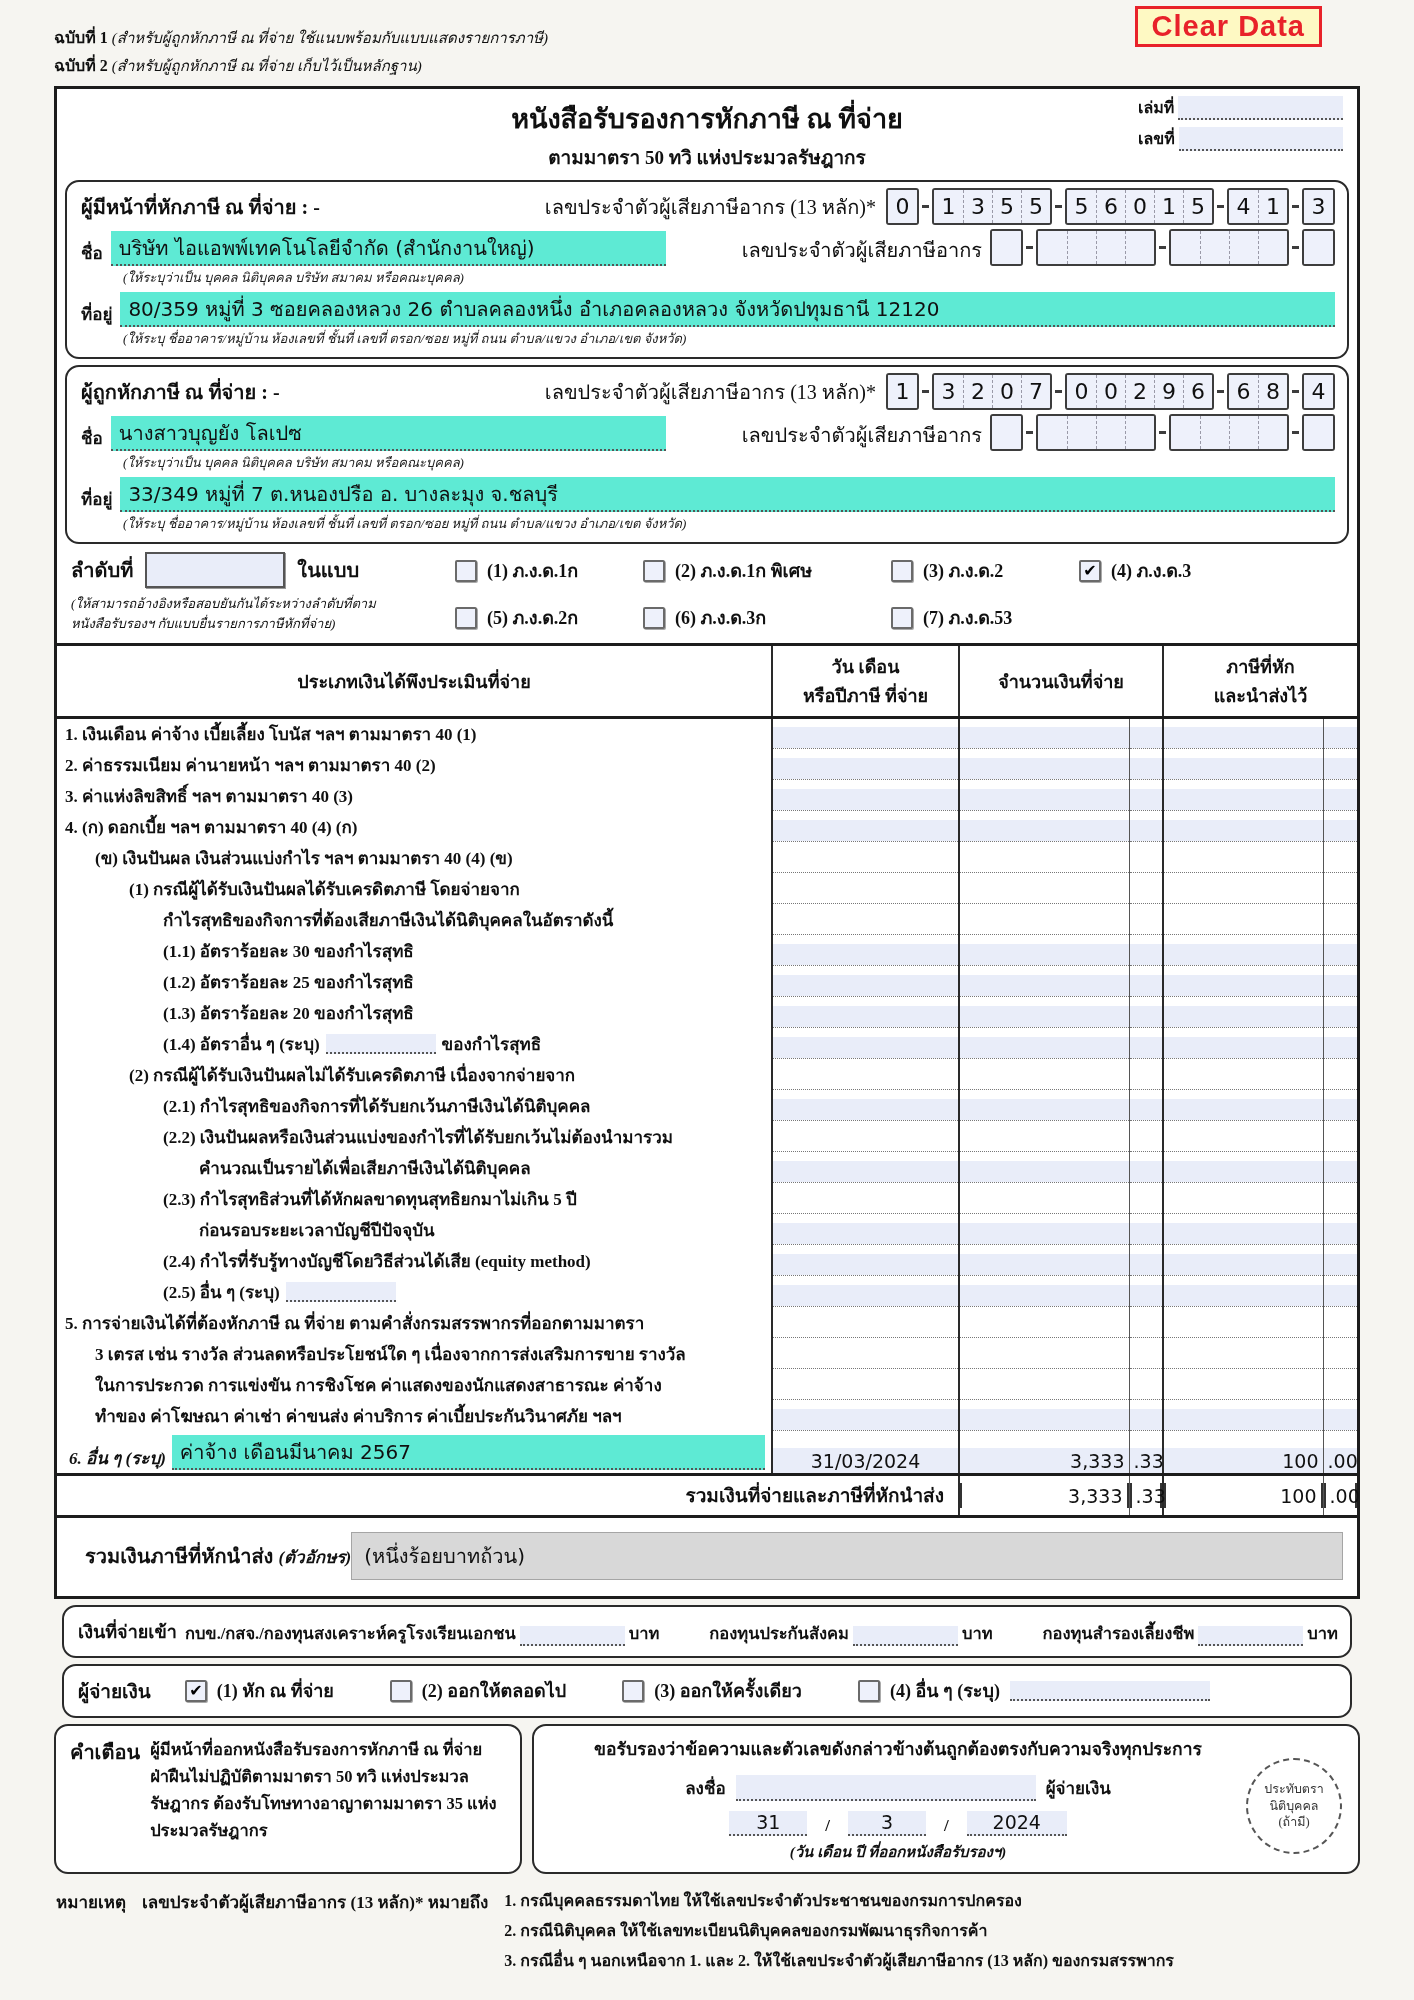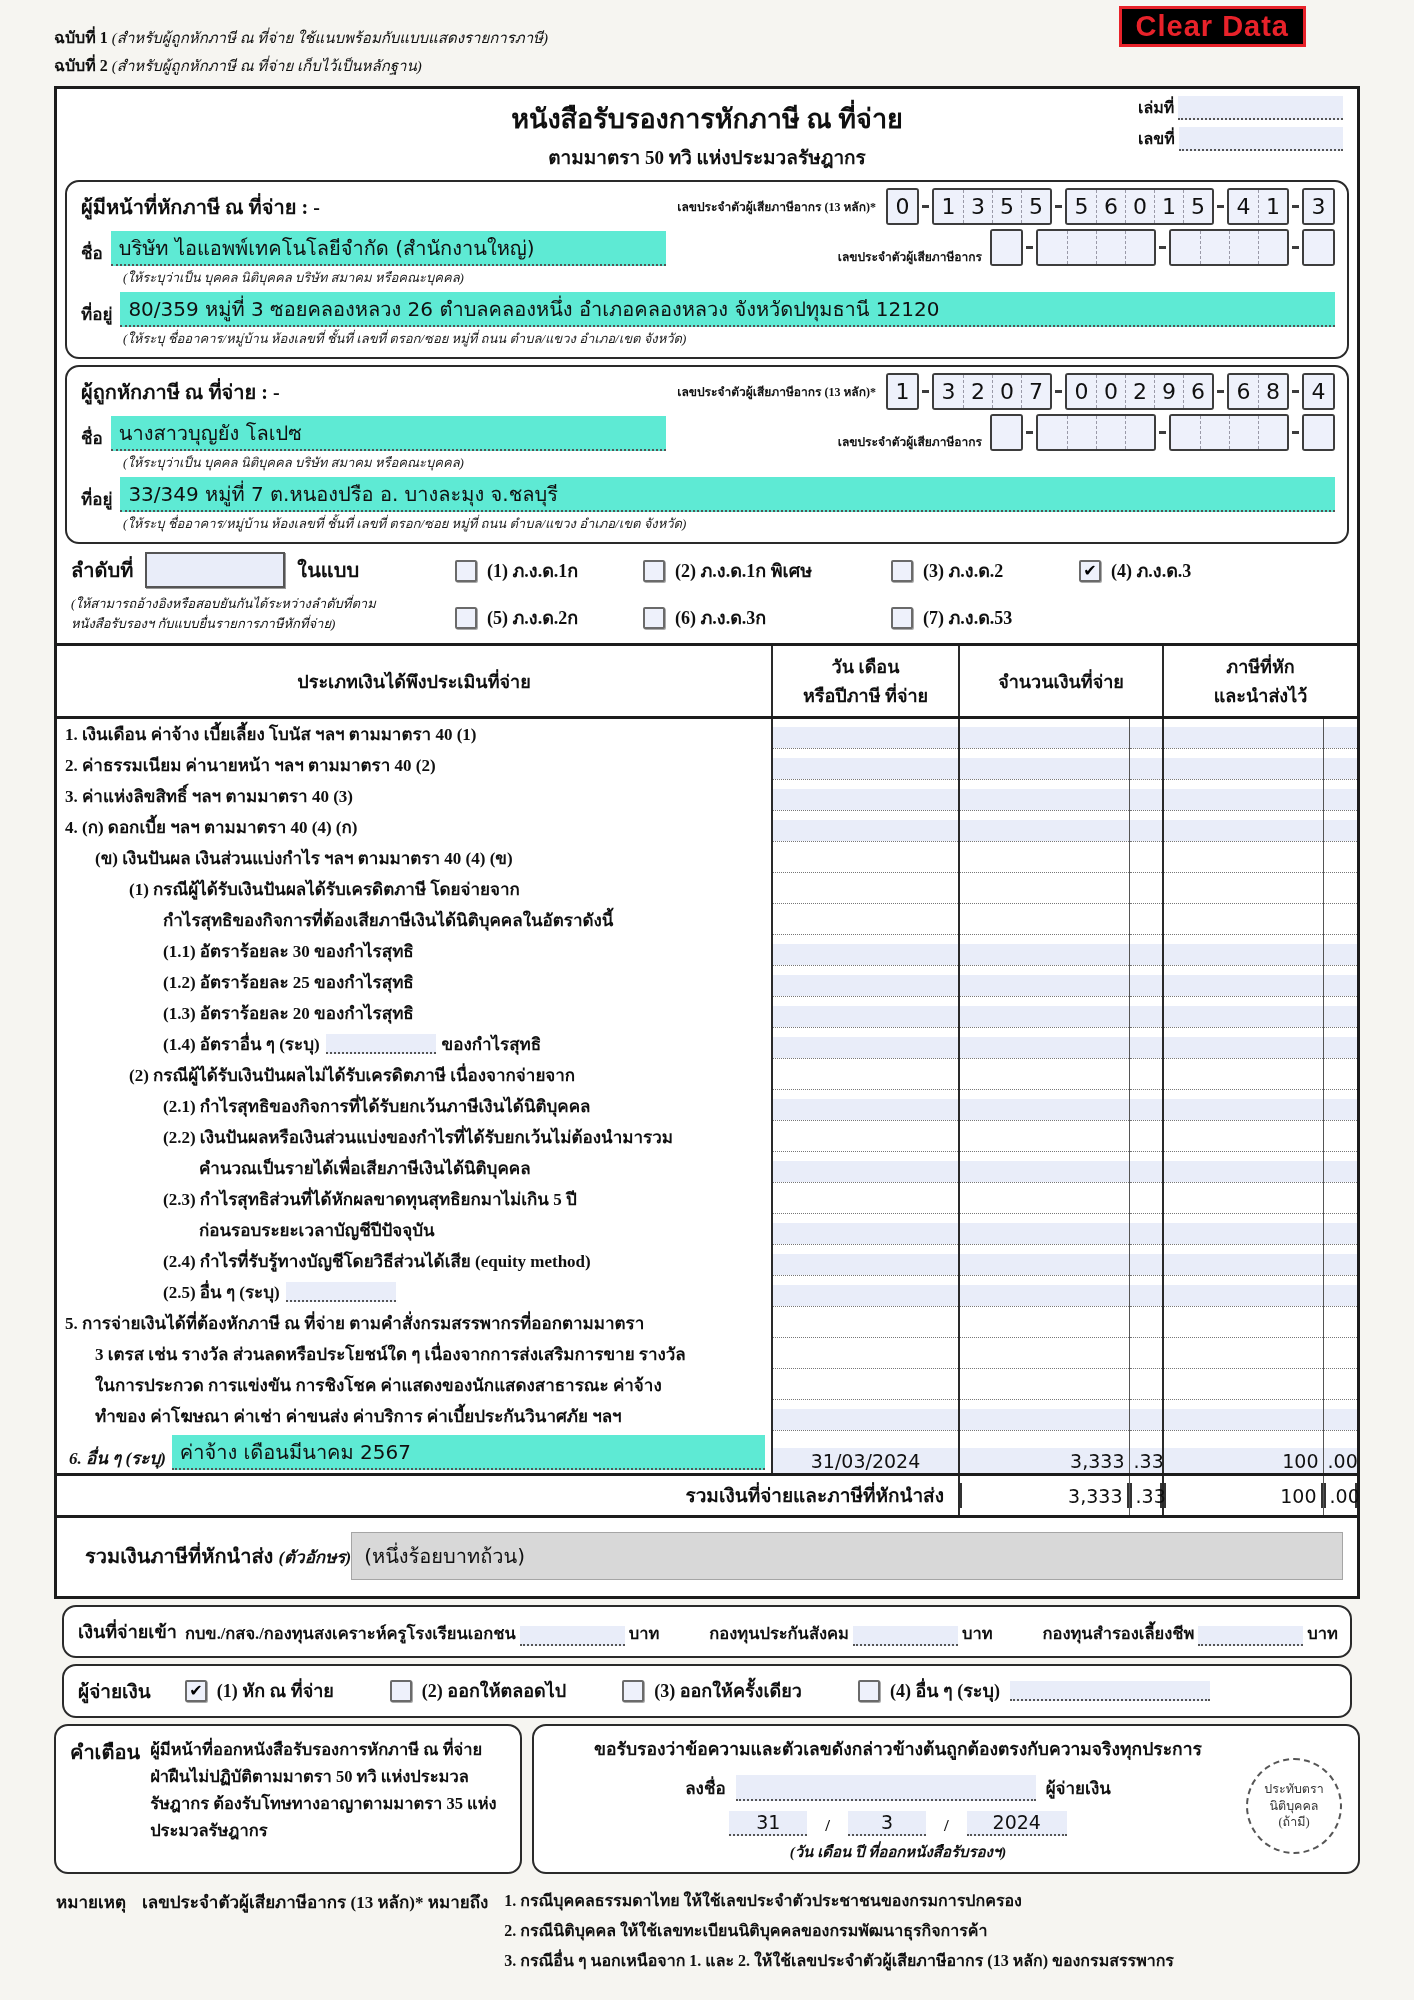--- a/index.html
+++ b/index.html
@@ -4,36 +4,36 @@
 <style>
   * { margin:0; padding:0; box-sizing:border-box; }
   body { background:#e9e8e4; }
   .page { width:1414px; height:2000px; background:#f6f5f1; position:relative;
           font-family:"Liberation Serif","DejaVu Sans",serif; color:#101010;
           padding:24px 54px 24px; overflow:hidden; }
   
   .copies { font-size:16px; line-height:1.75; }
   .copies .cno { font-weight:bold; }
   .copies .cnote { font-style:italic; font-size:15px; }
-  .clear-btn { position:absolute; top:6px; right:108px; background:#000000;
+  .clear-btn { position:absolute; top:6px; right:92px; background:#fef9c3;
                border:3px solid #e8222a; color:#e8222a; font:bold 29px "Liberation Sans",sans-serif;
                padding:1px 14px; letter-spacing:1px; cursor:pointer; }
   
   .main-box { border:3px solid #1c1c1c; background:#fff; margin-top:6px; }
   .form-header { position:relative; text-align:center; padding:8px 0 2px; }
   .form-title { font-size:27px; font-weight:bold; }
   .form-subtitle { font-size:19px; font-weight:bold; margin-top:2px; }
   .docnos { position:absolute; right:14px; top:6px; width:205px; font-size:16px; font-weight:bold; }
   .docno-line { display:flex; align-items:flex-end; gap:4px; margin-bottom:6px; }
   .docno-line .blank { flex:1; height:24px; background:#e9edf9; border-bottom:2px dotted #555; }
   
   .sect { border:2.5px solid #2a2a2a; border-radius:14px; margin:6px 8px; padding:6px 12px 6px 14px; position:relative; background:#fff; }
   .sect-row { display:flex; align-items:center; gap:10px; }
   .sect-title { font-size:20px; font-weight:bold; white-space:nowrap; }
-  .tin-label { font-size:12px; font-weight:bold; white-space:nowrap; margin-left:auto; }
+  .tin-label { font-size:20px; font-weight:normal; white-space:nowrap; margin-left:auto; }
   .tinrow { display:inline-flex; align-items:center; }
   .tin-group { display:inline-flex; border:2px solid #3d3d3d; border-radius:3px; overflow:hidden; background:#eef1fb; }
   .tin-cell { width:29px; height:33px; display:inline-flex; align-items:center; justify-content:center;
               font:22px "DejaVu Sans",sans-serif; background:#eef1fb; }
   .tin-cell + .tin-cell { border-left:1px dashed #9a9aa8; }
   .tin-dash { width:7px; height:3px; background:#3d3d3d; margin:0 3px; flex:none; }
   .fline { display:flex; align-items:flex-end; gap:8px; margin-top:4px; }
   .flabel { font-size:17px; font-weight:bold; white-space:nowrap; }
   .fill-input { background:#5eead4; border-bottom:2px dotted #555; font:20px "DejaVu Sans","Liberation Sans",sans-serif;
                 padding:1px 8px 0; min-height:28px; }

